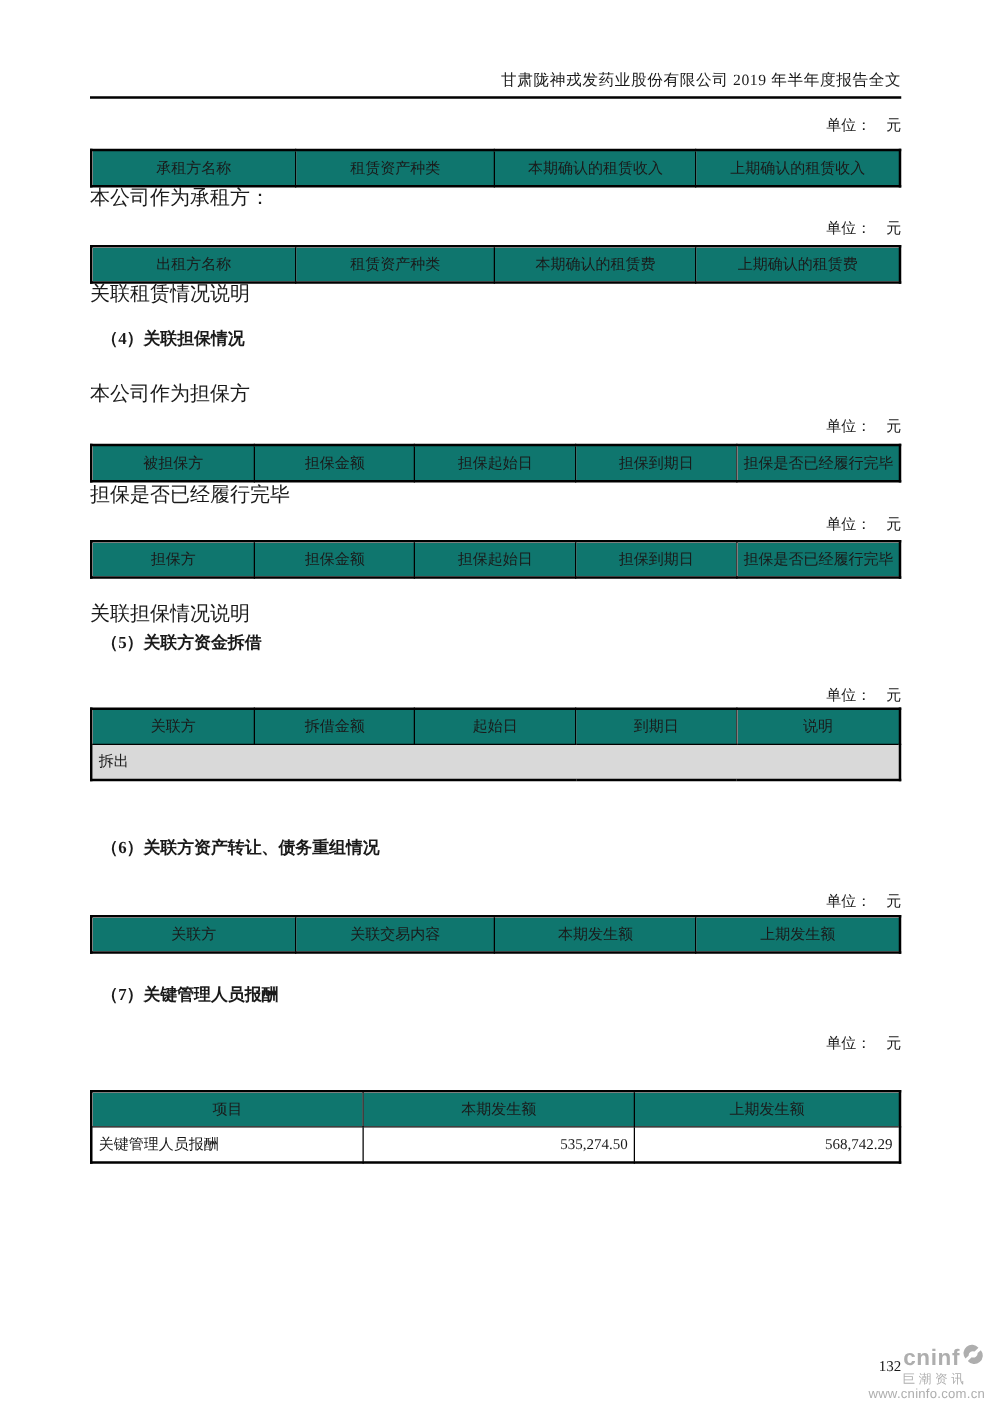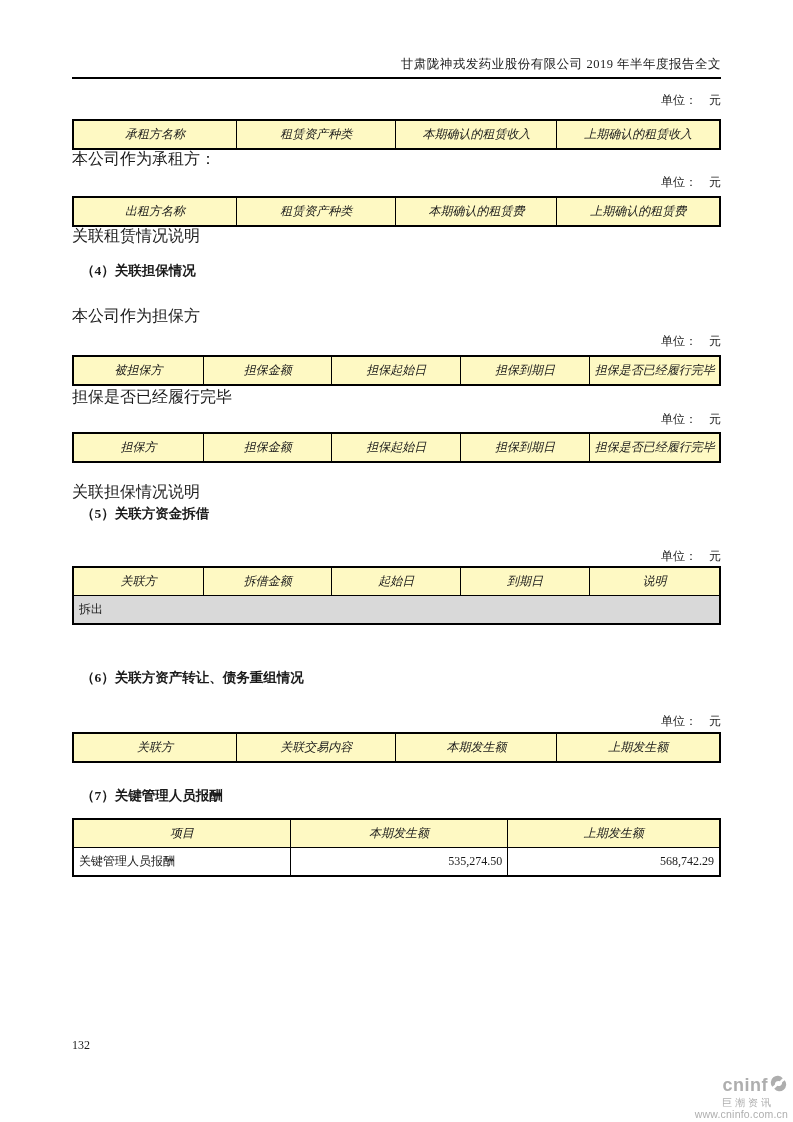--- a/index.html
+++ b/index.html
@@ -60,30 +60,30 @@
     border: 1px solid #000000;
     height: 27px;
     font-size: 12px;
     font-weight: normal;
     padding: 0 5px;
     overflow: hidden;
     white-space: nowrap;
     vertical-align: middle;
   }
   table.doc-table th {
-    background: #fef9c3;
+    background: #0f766e;
     text-align: center;
-    font-style: italic;
   }
   table.doc-table td { background: #ffffff; text-align: left; }
   table.doc-table tr.grey-row td { background: #d9d9d9; }
   table.doc-table td.num { text-align: right; }
 
   .page-number {
-    top: 1038px;
+    top: 1086px;
+    text-align: right;
     font-size: 12px;
   }
 
   .logo {
     top: 1074px;
     right: 5px;
     width: 96px;
     color: #aeaeae;
     font-family: "Liberation Sans", "DejaVu Sans", sans-serif;
     text-align: right;
@@ -253,21 +253,21 @@
         <th>本期发生额</th>
         <th>上期发生额</th>
       </tr>
     </thead>
   </table>
 
   <div class="abs heading" style="top:787px">（7）关键管理人员报酬</div>
 
   <div class="abs content-x unit-line" style="top:826px">单位：　元</div>
 
-  <table class="doc-table" style="top:818px">
+  <table class="doc-table" style="top:872px">
     <colgroup>
         <col style="width:33.6%">
         <col style="width:33.6%">
         <col style="width:32.8%">
       </colgroup>
     <thead>
       <tr>
         <th>项目</th>
         <th>本期发生额</th>
         <th>上期发生额</th>

